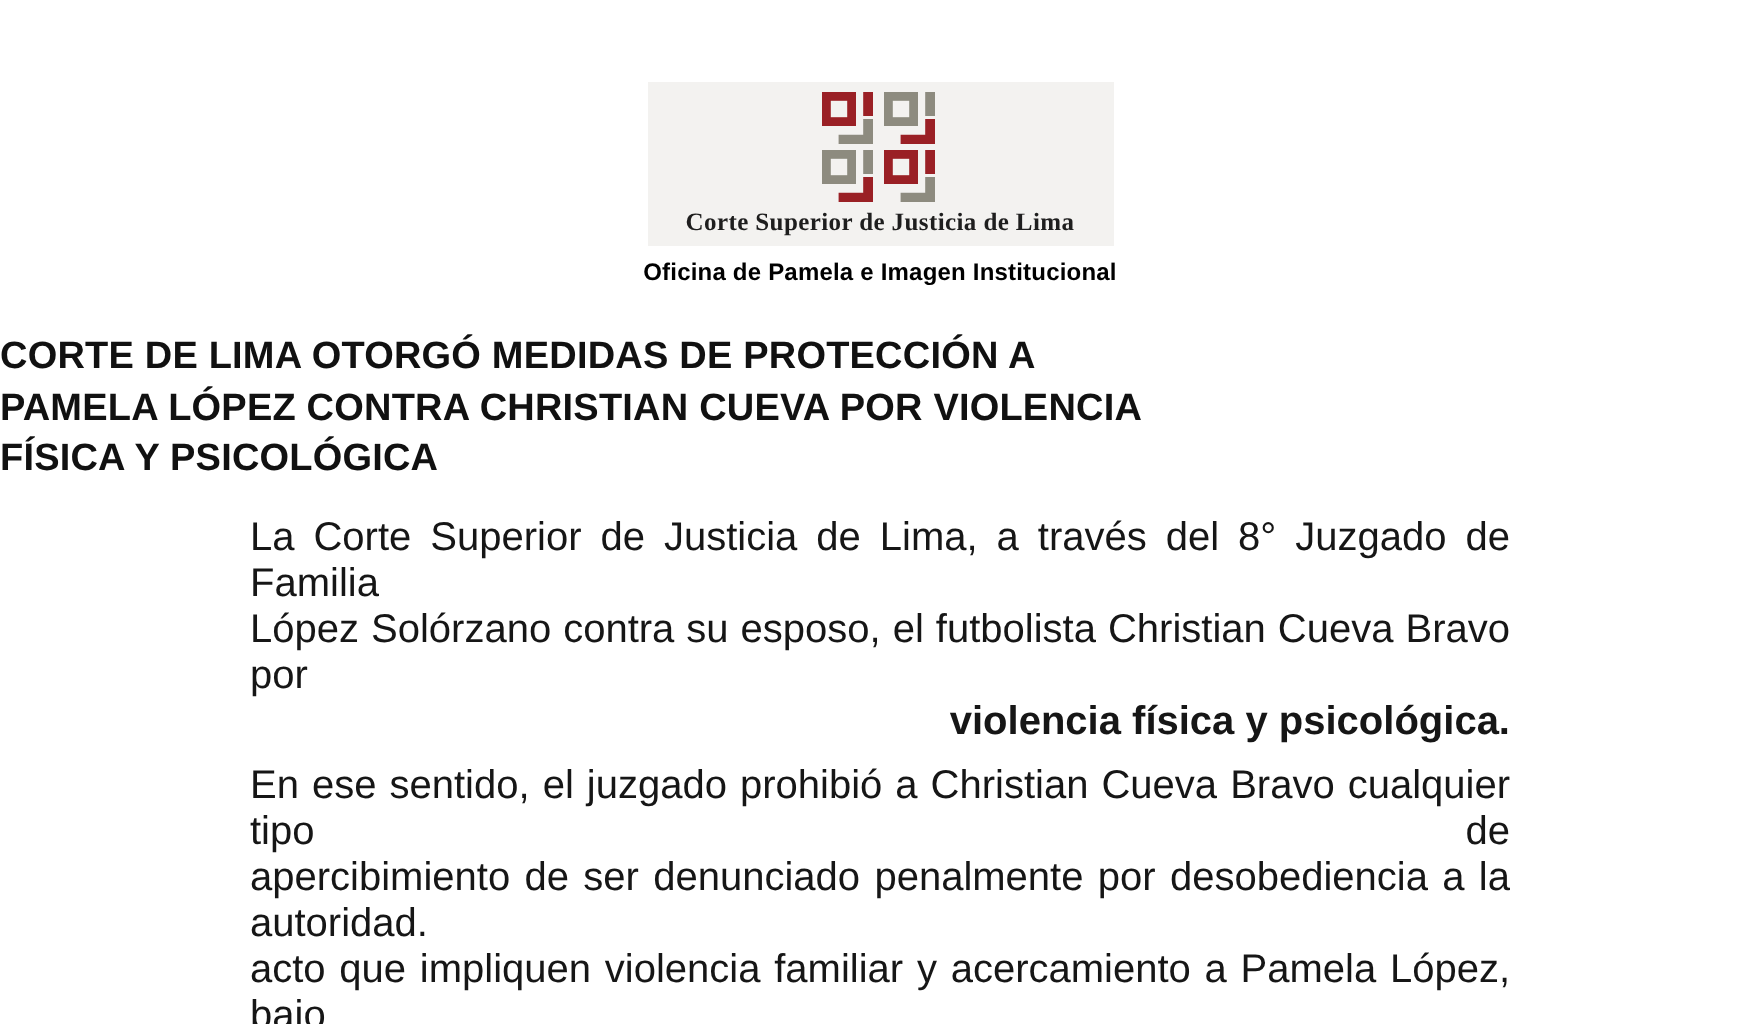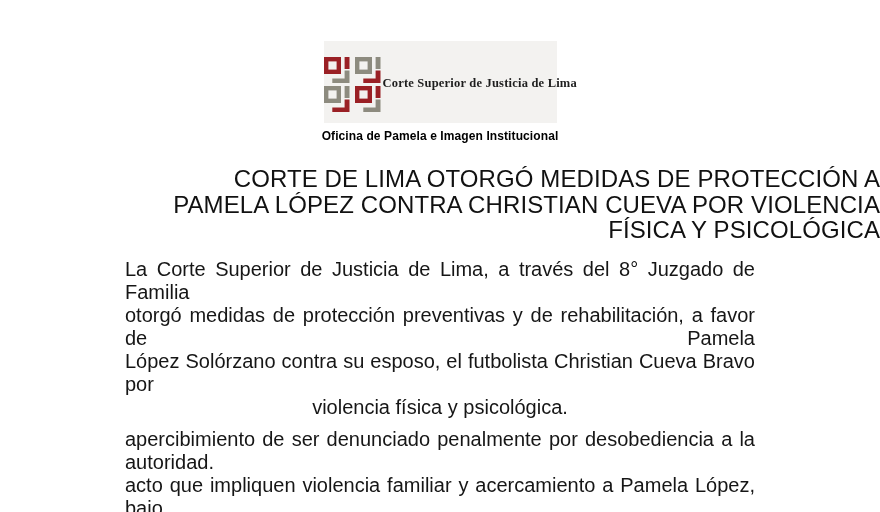--- a/index.html
+++ b/index.html
@@ -10,21 +10,21 @@
     color: #1a1a1a;
     -webkit-font-smoothing: antialiased;
   }
   .page { position: relative; width: 880px; height: 512px; background: #fff; }
 
   
   .logo-figure {
     width: 233px; height: 82px;
     margin: 41px auto 0 auto;
     background: var(--logo_box_bg, #f3f2f0);
-    display: flex; flex-direction: row; align-items: center;
+    display: flex; flex-direction: column; align-items: center;
   }
   .logo-grid {
     margin-top: 5px;
     display: grid;
     grid-template-columns: 28px 28px;
     grid-template-rows: 26px 26px;
     gap: 3px;
   }
   .logo-grid svg { display: block; }
   .q-red  .pA        { fill: var(--brand_red, #9a2025); }
@@ -47,40 +47,40 @@
     text-align: center;
     font-weight: 700;
     font-size: 12px;
     letter-spacing: 0.1px;
     color: #000;
   }
 
   
   .doc-title {
     margin-top: 23px;
-    text-align: right;
-    font-weight: 400;
-    font-size: 24px;
+    text-align: left;
+    font-weight: 700;
+    font-size: 19px;
     line-height: 25.5px;
     letter-spacing: 0.1px;
     color: #111;
   }
   .doc-title .t-line { white-space: nowrap; }
 
   
   .article {
     width: 630px;
     margin: 15px auto 0 auto;
     font-size: 20px;
     line-height: 23px;
     color: #161616;
   }
   .article p { margin: 0 0 9px 0; }
   .jline { text-align: justify; text-align-last: justify; text-justify: inter-word; }
-  .lline { text-align: center; }
+  .lline { text-align: right; font-weight: bold; }
 </style>
 </head>
 <body>
 
 <div class="page">
 
   <div class="logo-figure">
     <div class="logo-grid">
       <svg class="q-red" width="28" height="26" viewBox="0 0 28 26" xmlns="http://www.w3.org/2000/svg">
         <rect class="pA-stroke" x="2.2" y="2.2" width="12.6" height="12.6" fill="none" stroke-width="4.4"></rect>
@@ -110,23 +110,23 @@
 
   <div class="doc-title">
     <div class="t-line">CORTE DE LIMA OTORGÓ MEDIDAS DE PROTECCIÓN A</div>
     <div class="t-line">PAMELA LÓPEZ CONTRA CHRISTIAN CUEVA POR VIOLENCIA</div>
     <div class="t-line">FÍSICA Y PSICOLÓGICA</div>
   </div>
 
   <div class="article">
     <p>
       <span class="jline" style="display:block">La Corte Superior de Justicia de Lima, a través del 8° Juzgado de Familia</span>
-      <span class="jline" style="display:block">otorgó medidas de protección preventivas y de rehabilitación, a favor de Pamela</span>
       <span class="jline" style="display:block">López Solórzano contra su esposo, el futbolista Christian Cueva Bravo por</span>
       <span class="lline" style="display:block">violencia física y psicológica.</span>
     </p>
     <p>
+      <span class="jline" style="display:block">En ese sentido, el juzgado prohibió a Christian Cueva Bravo cualquier tipo de</span>
       <span class="jline" style="display:block">apercibimiento de ser denunciado penalmente por desobediencia a la autoridad.</span>
       <span class="jline" style="display:block">acto que impliquen violencia familiar y acercamiento a Pamela López, bajo</span>
     </p>
   </div>
 
 </div>
 
 </body></html>

